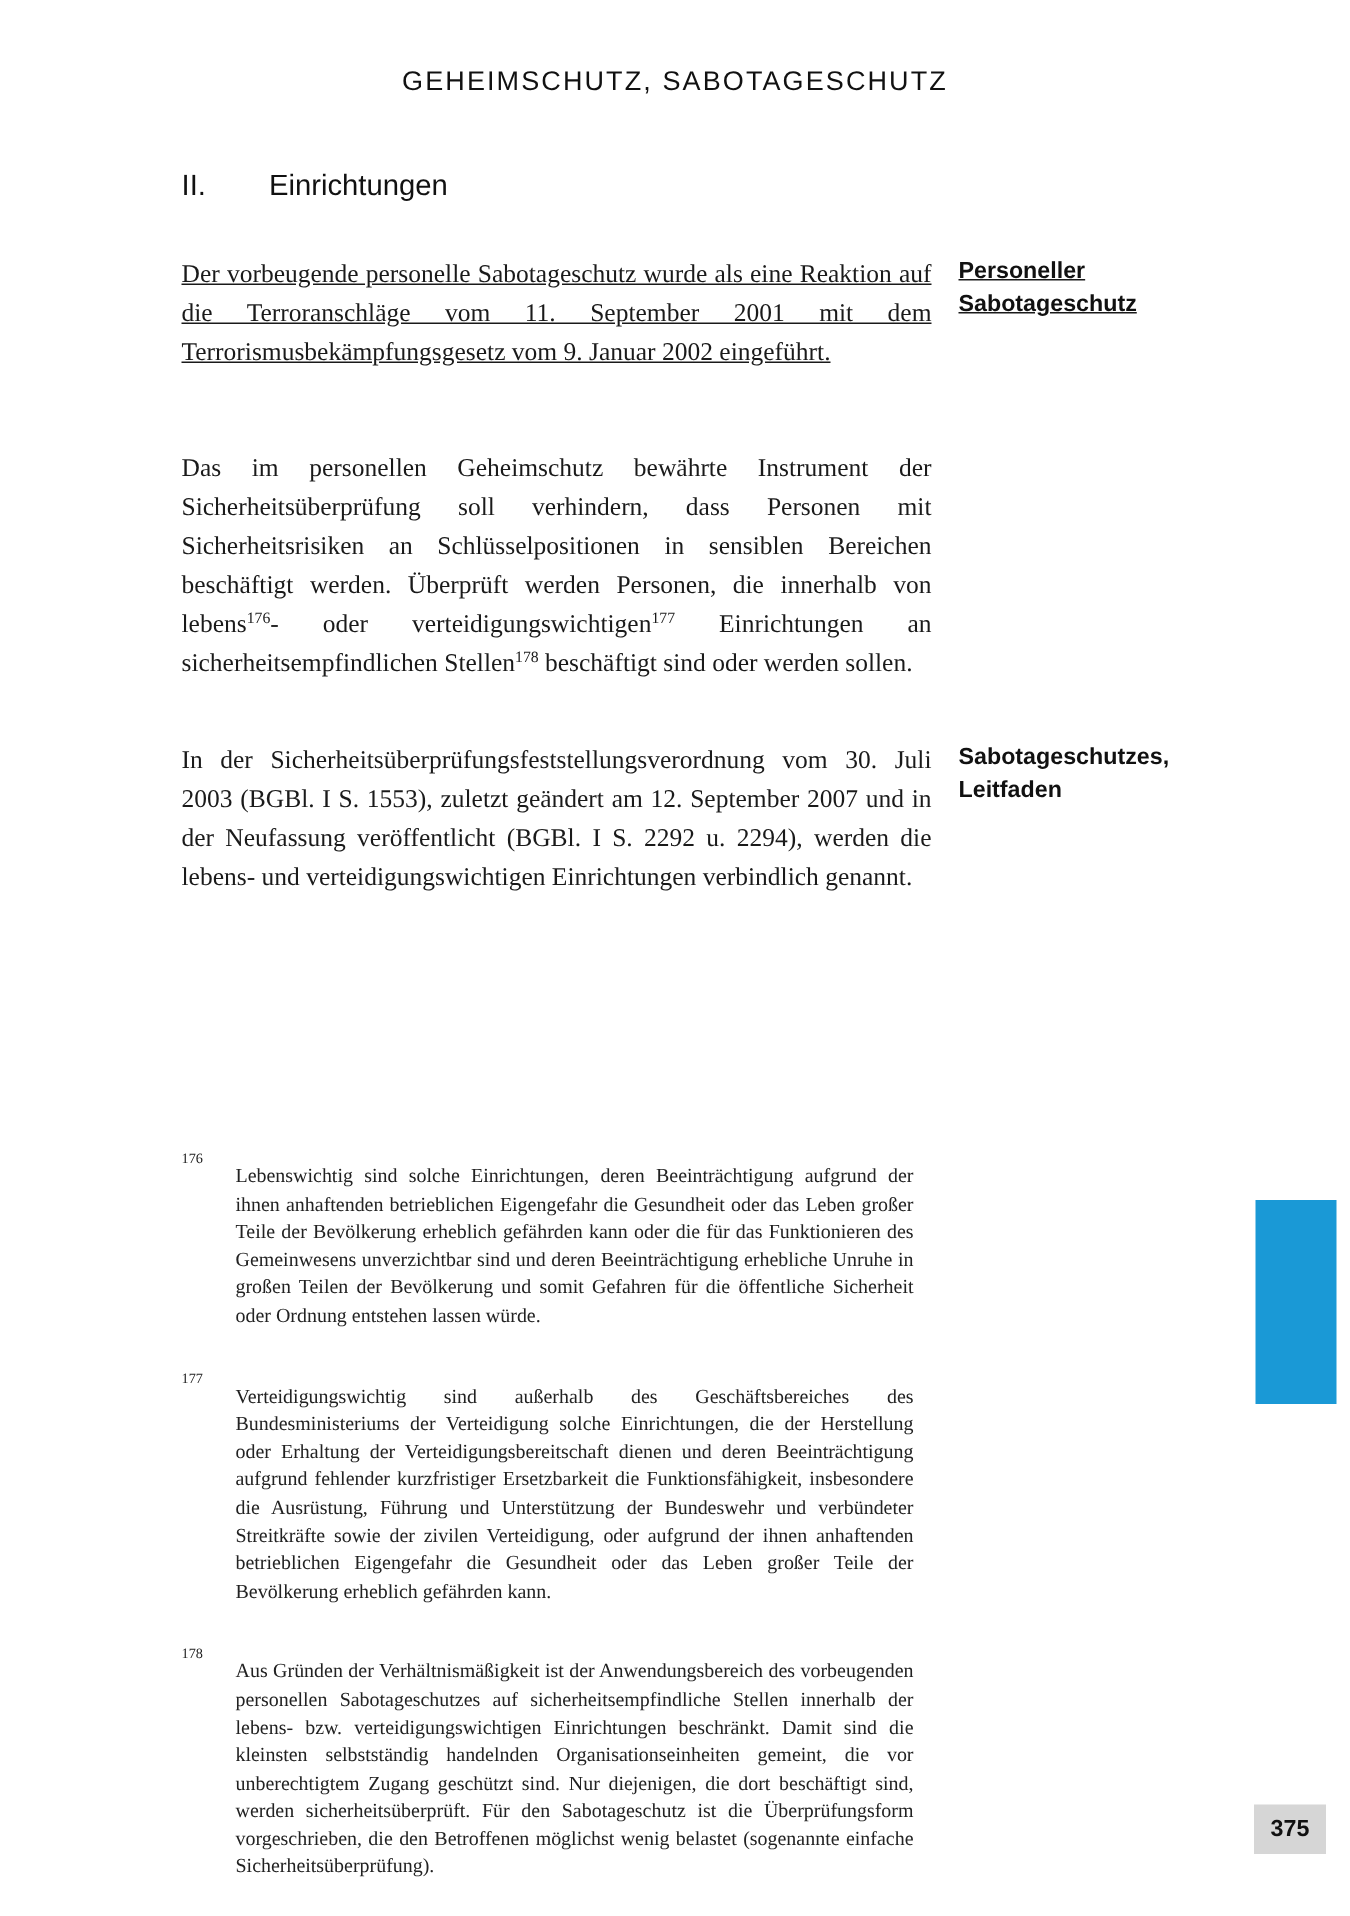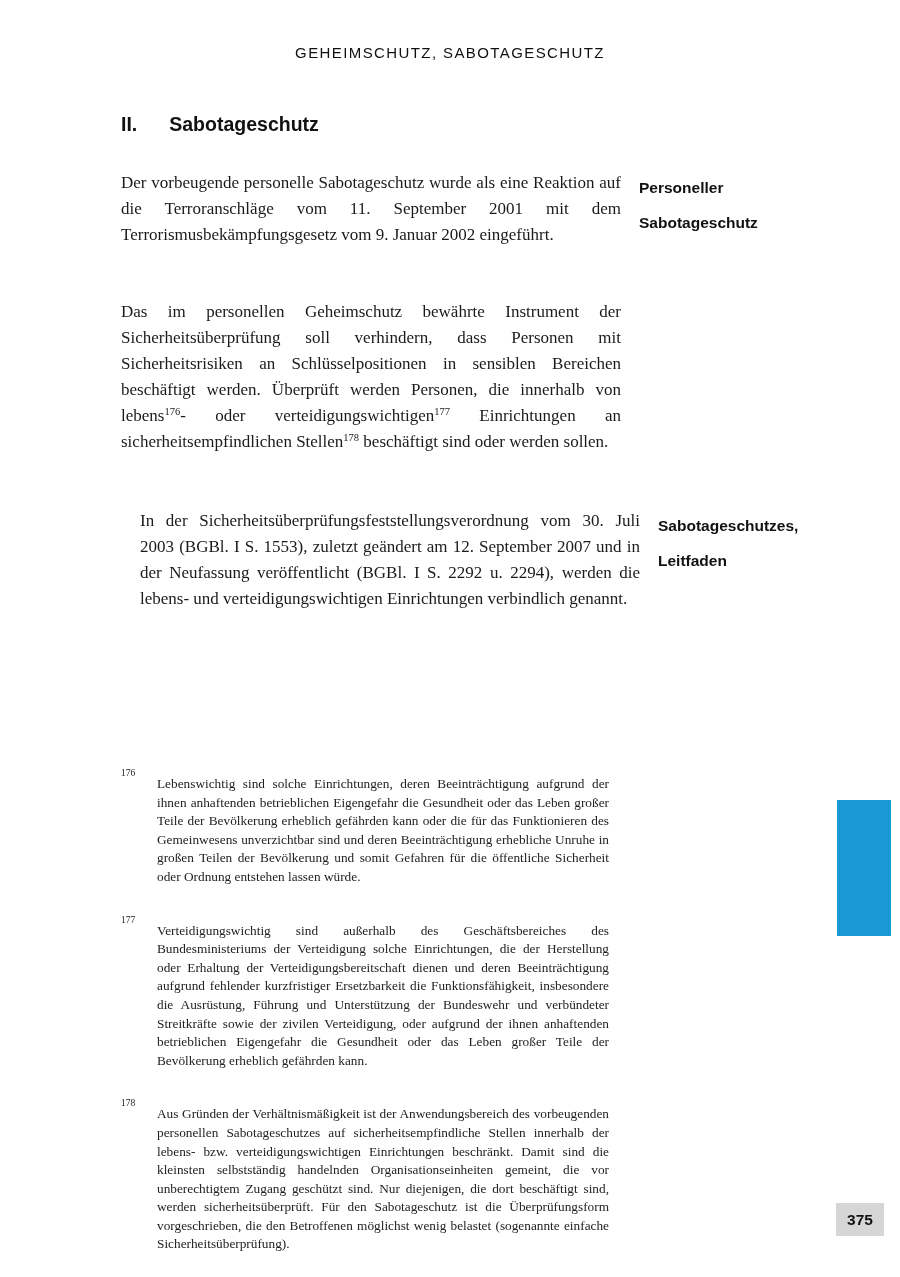--- a/index.html
+++ b/index.html
@@ -13,62 +13,62 @@
     overflow: hidden;
     margin: 0 auto;
   }
   .running-head {
     position: absolute;
     top: 44px;
     left: 0;
     width: 100%;
     text-align: center;
     font-family: "Liberation Sans", sans-serif;
-    font-size: 15px;
+    font-size: 18px;
     letter-spacing: 1.4px;
     font-weight: 400;
     color: #111111;
   }
   .section-heading {
     position: absolute;
     top: 113px;
     left: 121px;
     display: flex;
-    gap: 32px;
+    gap: 42px;
     font-family: "Liberation Sans", sans-serif;
-    font-weight: 700;
+    font-weight: 400;
     font-size: 19.5px;
     color: #111111;
   }
   .row {
     position: absolute;
     left: 121px;
     width: 690px;
     display: flex;
     align-items: flex-start;
   }
-  .row1 { top: 170px; }
+  .row1 { top: 170px; text-decoration: underline; }
   .row2 { top: 299px; }
-  .row3 { top: 508px; margin-left: 19px; }
+  .row3 { top: 494px; }
   .body-col {
     width: 500px;
     flex: none;
     text-align: justify;
     font-size: 17px;
     line-height: 25.9px;
     margin: 0;
   }
   .note-col {
     width: 172px;
     flex: none;
     margin-left: 18px;
     font-family: "Liberation Sans", sans-serif;
     font-weight: 700;
     font-size: 15.5px;
-    line-height: 35px;
+    line-height: 22px;
     color: #111111;
   }
   sup.fn-ref {
     font-size: 10.5px;
     line-height: 0;
     vertical-align: 6px;
   }
   .footnotes {
     position: absolute;
     left: 121px;
@@ -117,21 +117,21 @@
 </style>
 </head>
 <body>
 
 <div class="page">
 
   <div class="running-head">GEHEIMSCHUTZ, SABOTAGESCHUTZ</div>
 
   <div class="section-heading">
     <span>II.</span>
-    <span>Sabotageschutz</span>
+    <span>Einrichtungen</span>
   </div>
 
   <div class="row row1">
     <p class="body-col">Der vorbeugende personelle Sabotageschutz wurde als eine Reaktion auf die Terroranschläge vom 11. September 2001 mit dem Terrorismusbekämpfungsgesetz vom 9. Januar 2002 eingeführt.</p>
     <div class="note-col">Personeller Sabotageschutz</div>
   </div>
 
   <div class="row row2">
     <p class="body-col"><span>Das im personellen Geheimschutz bewährte Instrument der Sicherheitsüberprüfung soll verhindern, dass Personen mit Sicherheitsrisiken an Schlüsselpositionen in sensiblen Bereichen beschäftigt werden. Überprüft werden Personen, die innerhalb von lebens</span><sup class="fn-ref">176</sup><span>- oder verteidigungswichtigen</span><sup class="fn-ref">177</sup><span> Einrichtungen an sicherheitsempfindlichen Stellen</span><sup class="fn-ref">178</sup><span> beschäftigt sind oder werden sollen.</span></p>
     <div class="note-col"></div>

